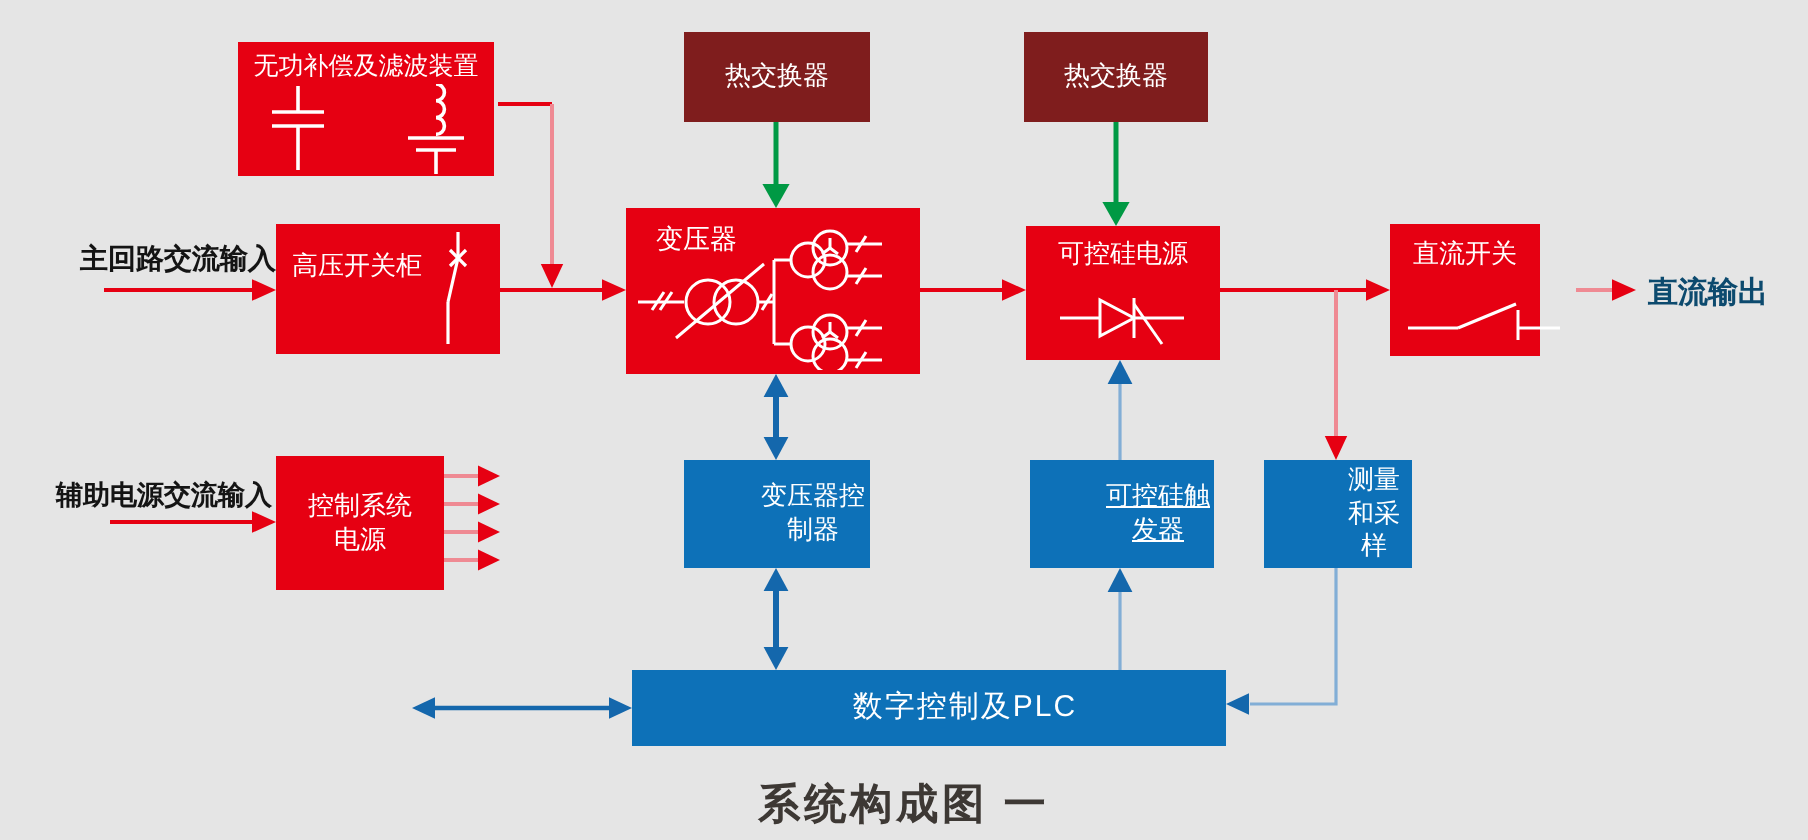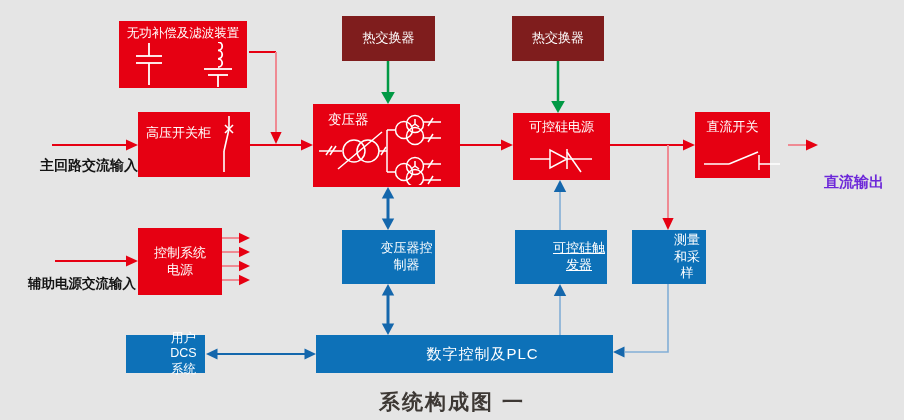--- a/index.html
+++ b/index.html
@@ -10,21 +10,21 @@
   }
   .block { position:absolute; box-sizing:border-box; color:#fff; }
   .red   { background:#e60012; }
   .green { background:#7f1d1d; }
   .blue  { background:#0d71b8;padding-left:36px; }
   .blabel {
     font-size:13px; line-height:1.3; white-space:pre-line;
     text-align:center; color:#fff;
   }
   .flexc { display:flex; align-items:center; justify-content:center; }
-  .freelabel { position:absolute; color:#141414;margin-top:36px; }
+  .freelabel { position:absolute; color:#141414; }
   .conn { position:absolute; left:0; top:0; }
   .sym  { position:absolute; }
   .title {
     position:absolute; left:0; right:0; top:388px; text-align:center;
     font-size:21px; font-weight:600; color:#3d3834; letter-spacing:2px;
   }
 </style>
 </head>
 <body>
 
@@ -125,21 +125,21 @@
     <g>
       <polyline points="668,284 668,352 625,352" fill="none" stroke="#82aed6" stroke-width="1.6"></polyline>
       <polygon points="613,352 624.5,346.6 624.5,357.4" fill="#1467ac"></polygon>
     </g>
   </svg>
 
   <div class="freelabel" style="left:30px;top:121px;width:108px;text-align:right;font-size:14px;font-weight:600;">主回路交流输入</div>
 
   <div class="freelabel" style="left:14px;top:239px;width:122px;text-align:right;font-size:13.5px;font-weight:600;">辅助电源交流输入</div>
 
-  <div class="freelabel" style="left:824px;top:137px;color:#6d28d9;font-size:15px;font-weight:700;">直流输出</div>
+  <div class="freelabel" style="left:824px;top:137px;color:#0c4a6e;font-size:15px;font-weight:700;">直流输出</div>
 
   <div class="title">系统构成图 一</div>
 
   <div class="block red" style="left:119px;top:21px;width:128px;height:67px;">
     <div class="blabel" style="padding-top:4px;font-size:12.5px;">无功补偿及滤波装置</div>
     <svg class="sym" style="left:0;top:21px;" width="128" height="46" viewBox="0 0 128 46">
       <g stroke="#fff" stroke-width="1.8" fill="none">
         <line x1="30" y1="1" x2="30" y2="14"></line>
         <line x1="17" y1="14" x2="43" y2="14"></line>
         <line x1="17" y1="21" x2="43" y2="21"></line>
@@ -258,18 +258,14 @@
   </div>
 
   <div class="block blue flexc" style="left:632px;top:230px;width:74px;height:54px;">
     <div class="blabel">测量和采样</div>
   </div>
 
   <div class="block blue flexc" style="left:316px;top:335px;width:297px;height:38px;">
     <div class="blabel" style="font-size:15px;letter-spacing:1px;">数字控制及PLC</div>
   </div>
 
-  <div class="block blue flexc" style="left:126px;top:335px;width:79px;height:38px;">
-    <div class="blabel" style="font-size:12.5px;line-height:1.25;">用户DCS
-系统</div>
-  </div>
 
 </div>
 
 </body></html>

